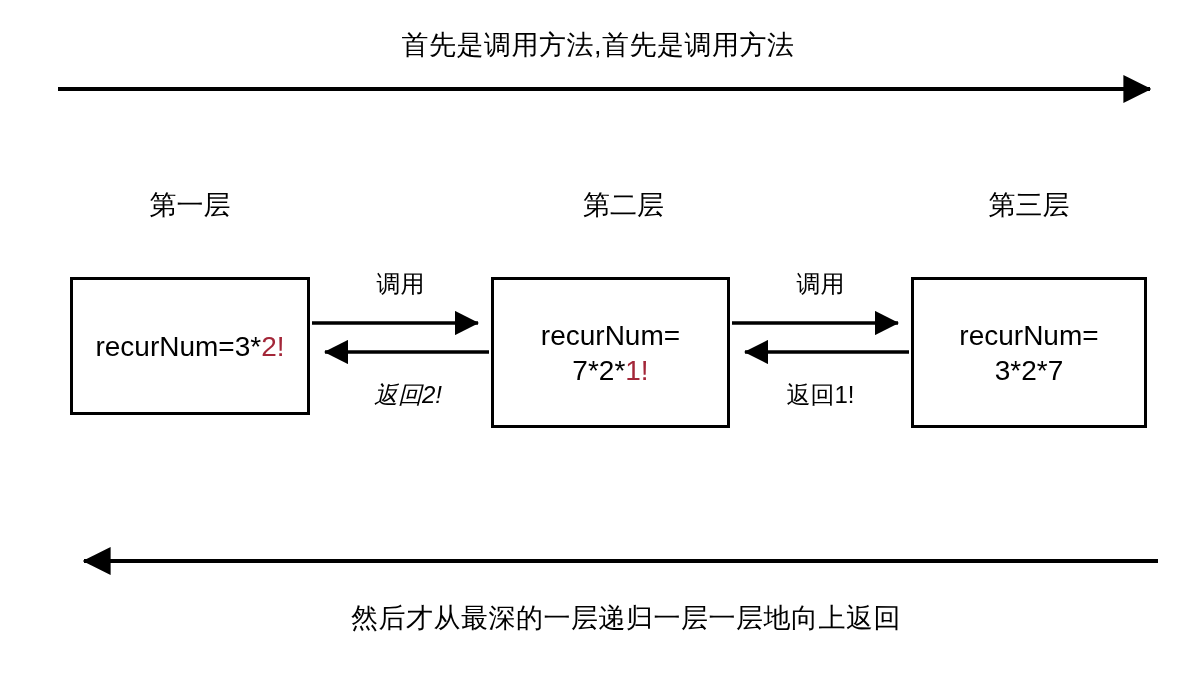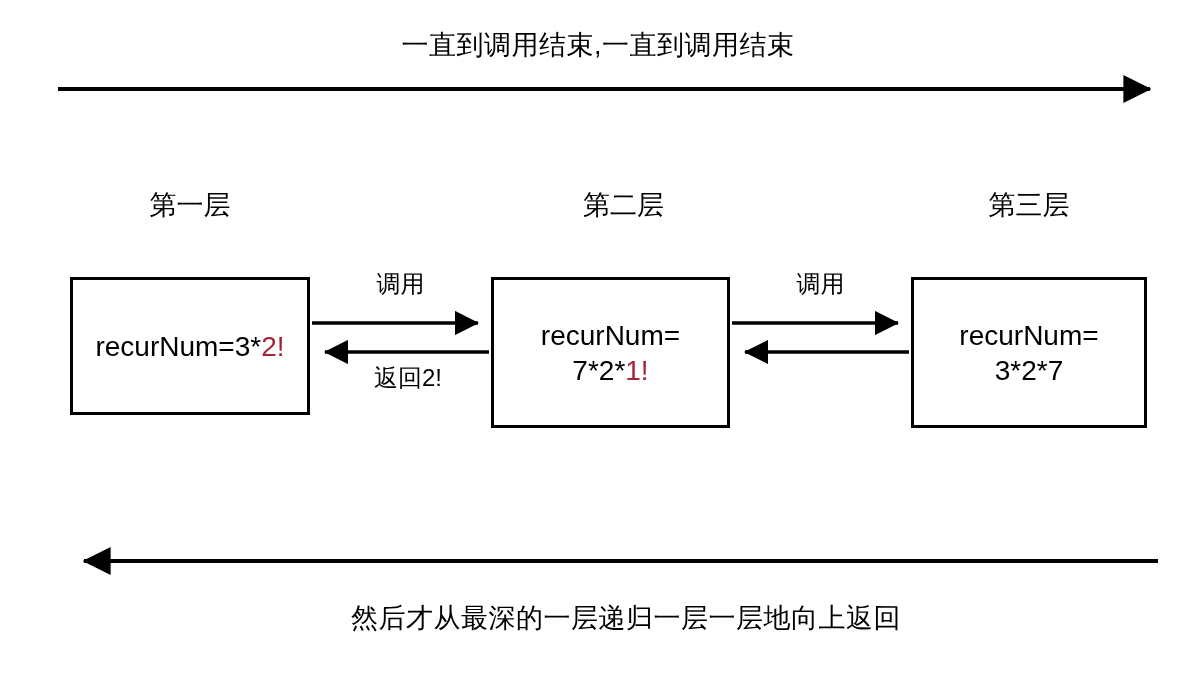--- a/index.html
+++ b/index.html
@@ -75,21 +75,21 @@
   .box-3 { left: 911px; top: 277px; width: 236px; height: 151px; }
 
   .box-text { display: block; padding: 0 6px; }
   .red { color: #A32638; }
 
   .edge-label {
     font-size: 24px;
     text-align: center;
   }
   .call-1   { left: 310px; top: 268px; width: 181px; }
-  .return-1 { left: 310px; top: 362px; width: 196px; }
+  .return-1 { left: 310px; top: 379px; width: 196px; font-style: italic; }
   .call-2   { left: 730px; top: 268px; width: 181px; }
   .return-2 { left: 730px; top: 379px; width: 181px; }
 </style>
 </head>
 <body>
 
 <div id="canvas">
 
   <svg class="svg-layer" viewBox="0 0 1196 684" width="1196" height="684" xmlns="http://www.w3.org/2000/svg">
     <defs>
@@ -114,21 +114,21 @@
     </g>
 
     <g>
       <line x1="732" y1="323" x2="898" y2="323" stroke="#000000" stroke-width="3.5" marker-end="url(#arrow-right)"></line>
     </g>
     <g>
       <line x1="909" y1="352" x2="745" y2="352" stroke="#000000" stroke-width="3.5" marker-end="url(#arrow-right)"></line>
     </g>
   </svg>
 
-  <div class="txt caption-top">一直到调用结束,一直到调用结束</div>
+  <div class="txt caption-top">首先是调用方法,首先是调用方法</div>
 
   <div class="txt layer-label layer-1">第一层</div>
   <div class="txt layer-label layer-2">第二层</div>
   <div class="txt layer-label layer-3">第三层</div>
 
   <div class="box box-1">
     <span class="box-text">
       <span>recurNum=3*</span><span class="red">2!</span>
     </span>
   </div>
@@ -143,16 +143,17 @@
   <div class="box box-3">
     <span class="box-text">
       <span>recurNum=</span><br>
       <span>3*2*7</span>
     </span>
   </div>
 
   <div class="txt edge-label call-1">调用</div>
   <div class="txt edge-label return-1">返回2!</div>
   <div class="txt edge-label call-2">调用</div>
+  <div class="txt edge-label return-2">返回1!</div>
 
   <div class="txt caption-bottom">然后才从最深的一层递归一层一层地向上返回</div>
 
 </div>
 
 </body></html>

